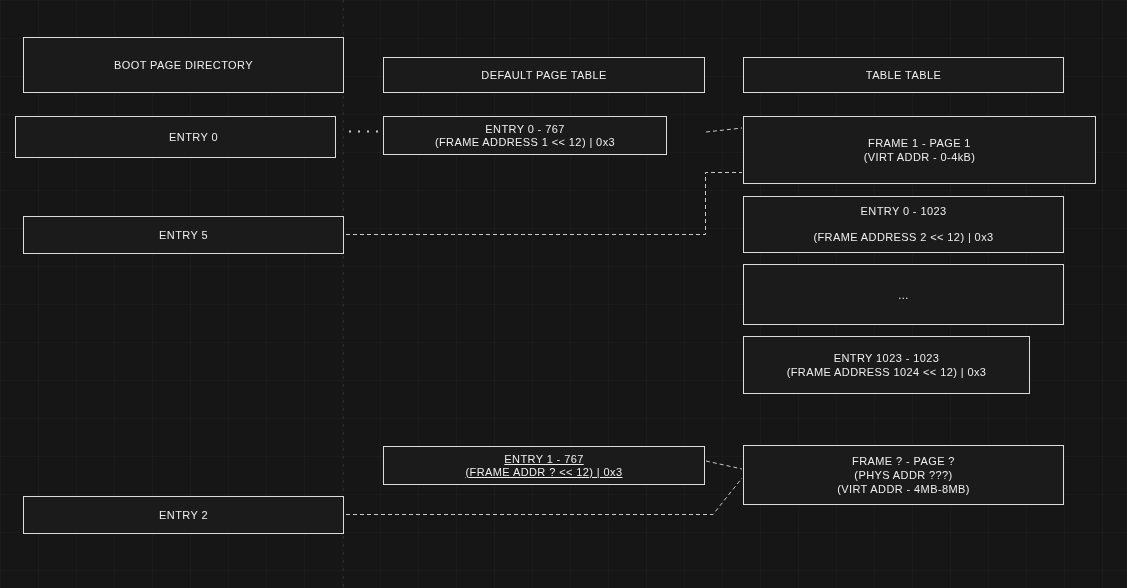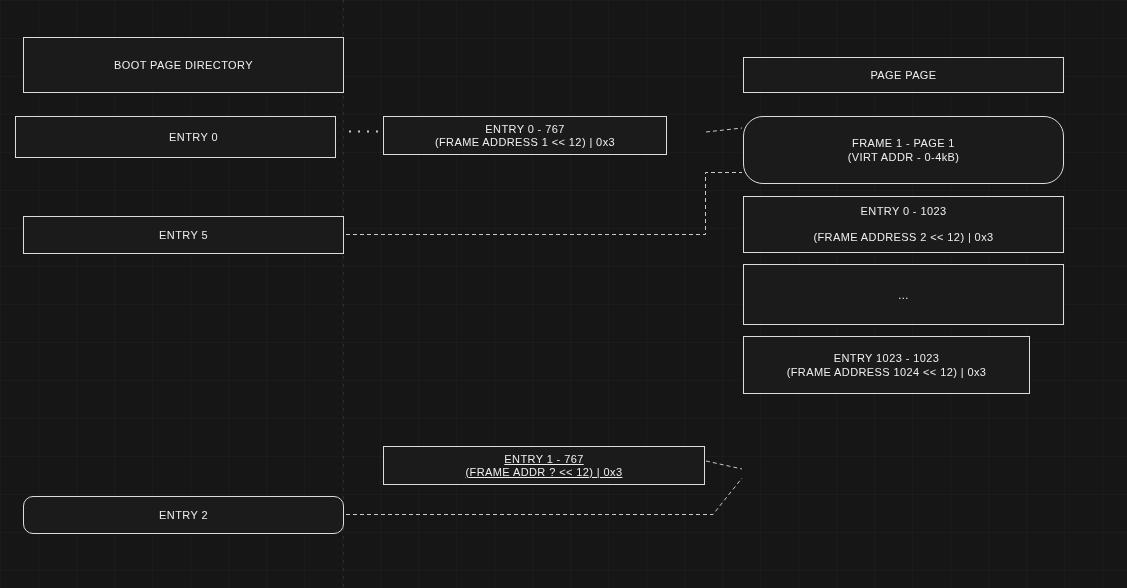--- a/index.html
+++ b/index.html
@@ -70,52 +70,60 @@
   </div>
 
   <div class="box" style="left:15px; top:116px; width:321px; height:42px;padding-left:36px;">
     <div class="ln">ENTRY 0</div>
   </div>
 
   <div class="box" style="left:23px; top:216px; width:321px; height:38px;">
     <div class="ln">ENTRY 5</div>
   </div>
 
-  <div class="box" style="left:23px; top:496px; width:321px; height:38px;border-radius:10px;">
+  <div class="box" style="left:23px; top:496px; width:321px; height:38px;">
     <div class="ln">ENTRY 2</div>
   </div>
 
+  <div class="box" style="left:383px; top:57px; width:322px; height:36px;">
+    <div class="ln">DEFAULT PAGE TABLE</div>
+  </div>
 
   <div class="box" style="left:383px; top:116px; width:284px; height:39px; line-height:13px;">
     <div class="ln">ENTRY 0 - 767</div>
     <div class="ln">(FRAME ADDRESS 1 &lt;&lt; 12) | 0x3</div>
   </div>
 
   <div class="box" style="left:383px; top:446px; width:322px; height:39px; line-height:13px;text-decoration:underline;">
     <div class="ln">ENTRY 1 - 767</div>
     <div class="ln">(FRAME ADDR ? &lt;&lt; 12) | 0x3</div>
   </div>
 
   <div class="box" style="left:743px; top:57px; width:321px; height:36px;">
-    <div class="ln">PAGE PAGE</div>
+    <div class="ln">TABLE TABLE</div>
   </div>
 
-  <div class="box" style="left:743px; top:116px; width:321px; height:68px;border-radius:20px;">
+  <div class="box" style="left:743px; top:116px; width:353px; height:68px;">
     <div class="ln">FRAME 1 - PAGE 1</div>
     <div class="ln">(VIRT ADDR - 0-4kB)</div>
   </div>
 
   <div class="box spread" style="left:743px; top:196px; width:321px; height:57px;">
     <div class="ln">ENTRY 0 - 1023</div>
     <div class="ln">(FRAME ADDRESS 2 &lt;&lt; 12) | 0x3</div>
   </div>
 
   <div class="box" style="left:743px; top:264px; width:321px; height:61px;">
     <div class="ln">...</div>
   </div>
 
   <div class="box" style="left:743px; top:336px; width:287px; height:58px;">
     <div class="ln">ENTRY 1023 - 1023</div>
     <div class="ln">(FRAME ADDRESS 1024 &lt;&lt; 12) | 0x3</div>
   </div>
 
+  <div class="box" style="left:743px; top:445px; width:321px; height:60px;">
+    <div class="ln">FRAME ? - PAGE ?</div>
+    <div class="ln">(PHYS ADDR ???)</div>
+    <div class="ln">(VIRT ADDR - 4MB-8MB)</div>
+  </div>
 
 </div>
 
 </body></html>

